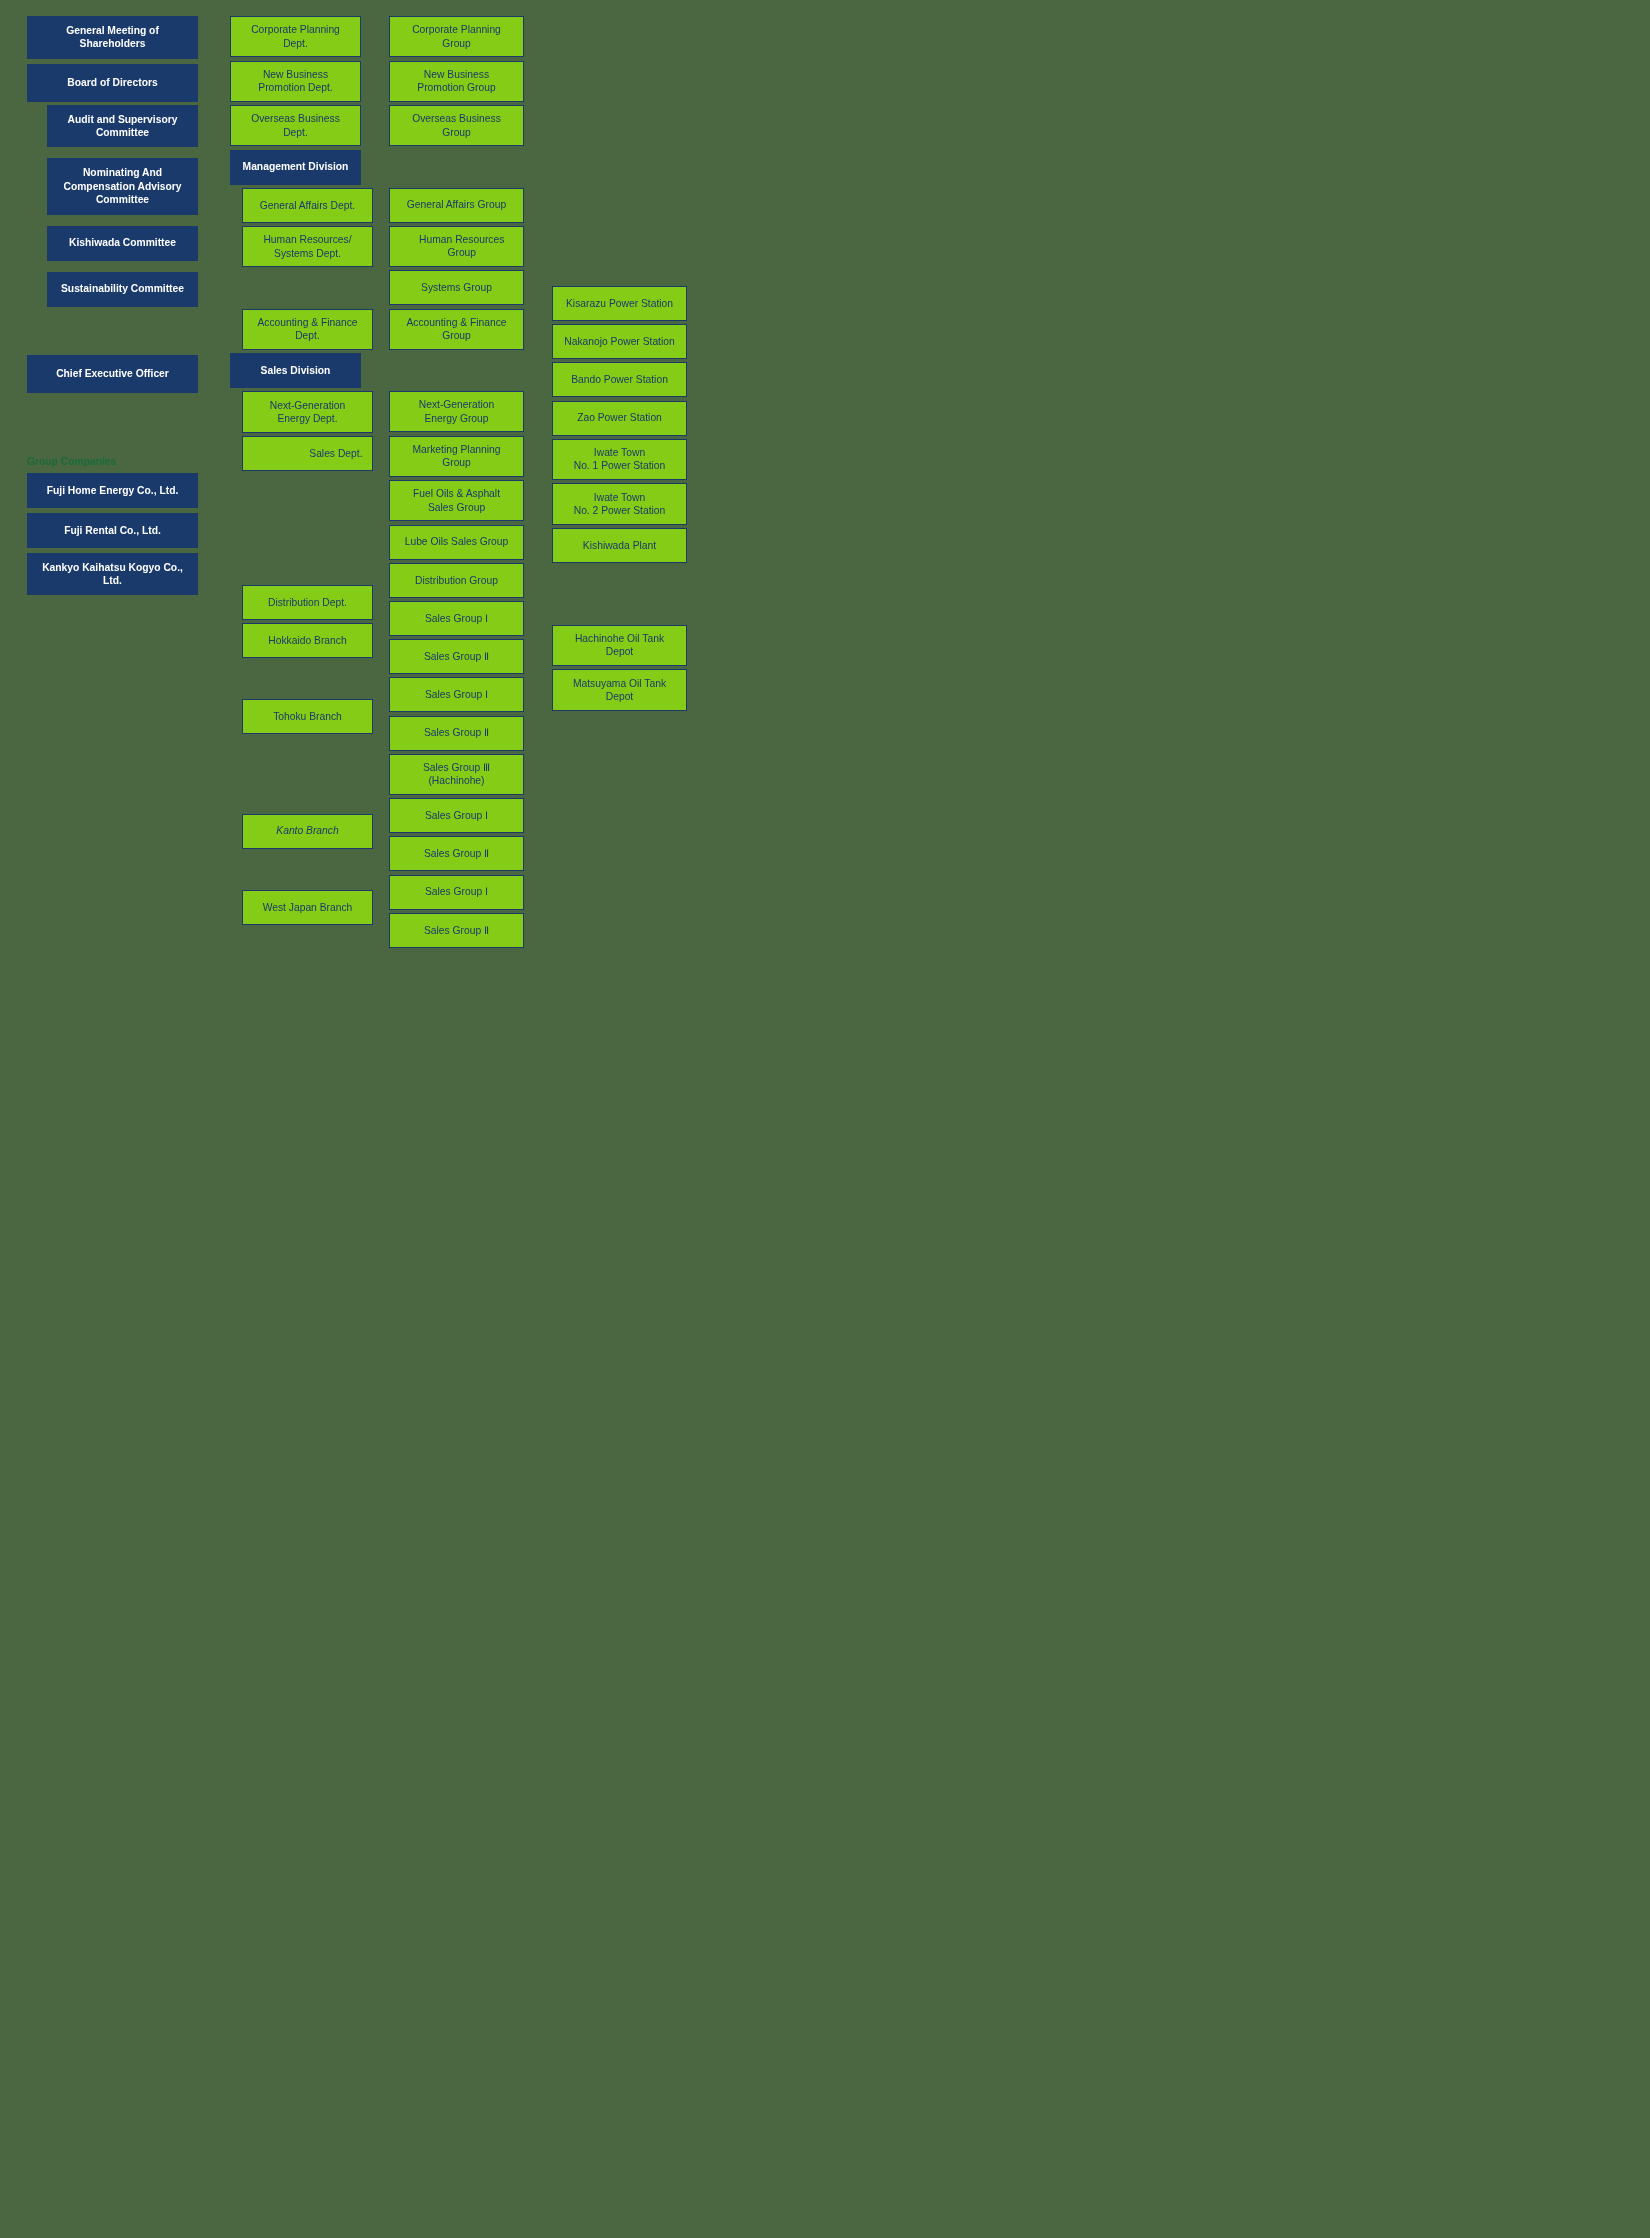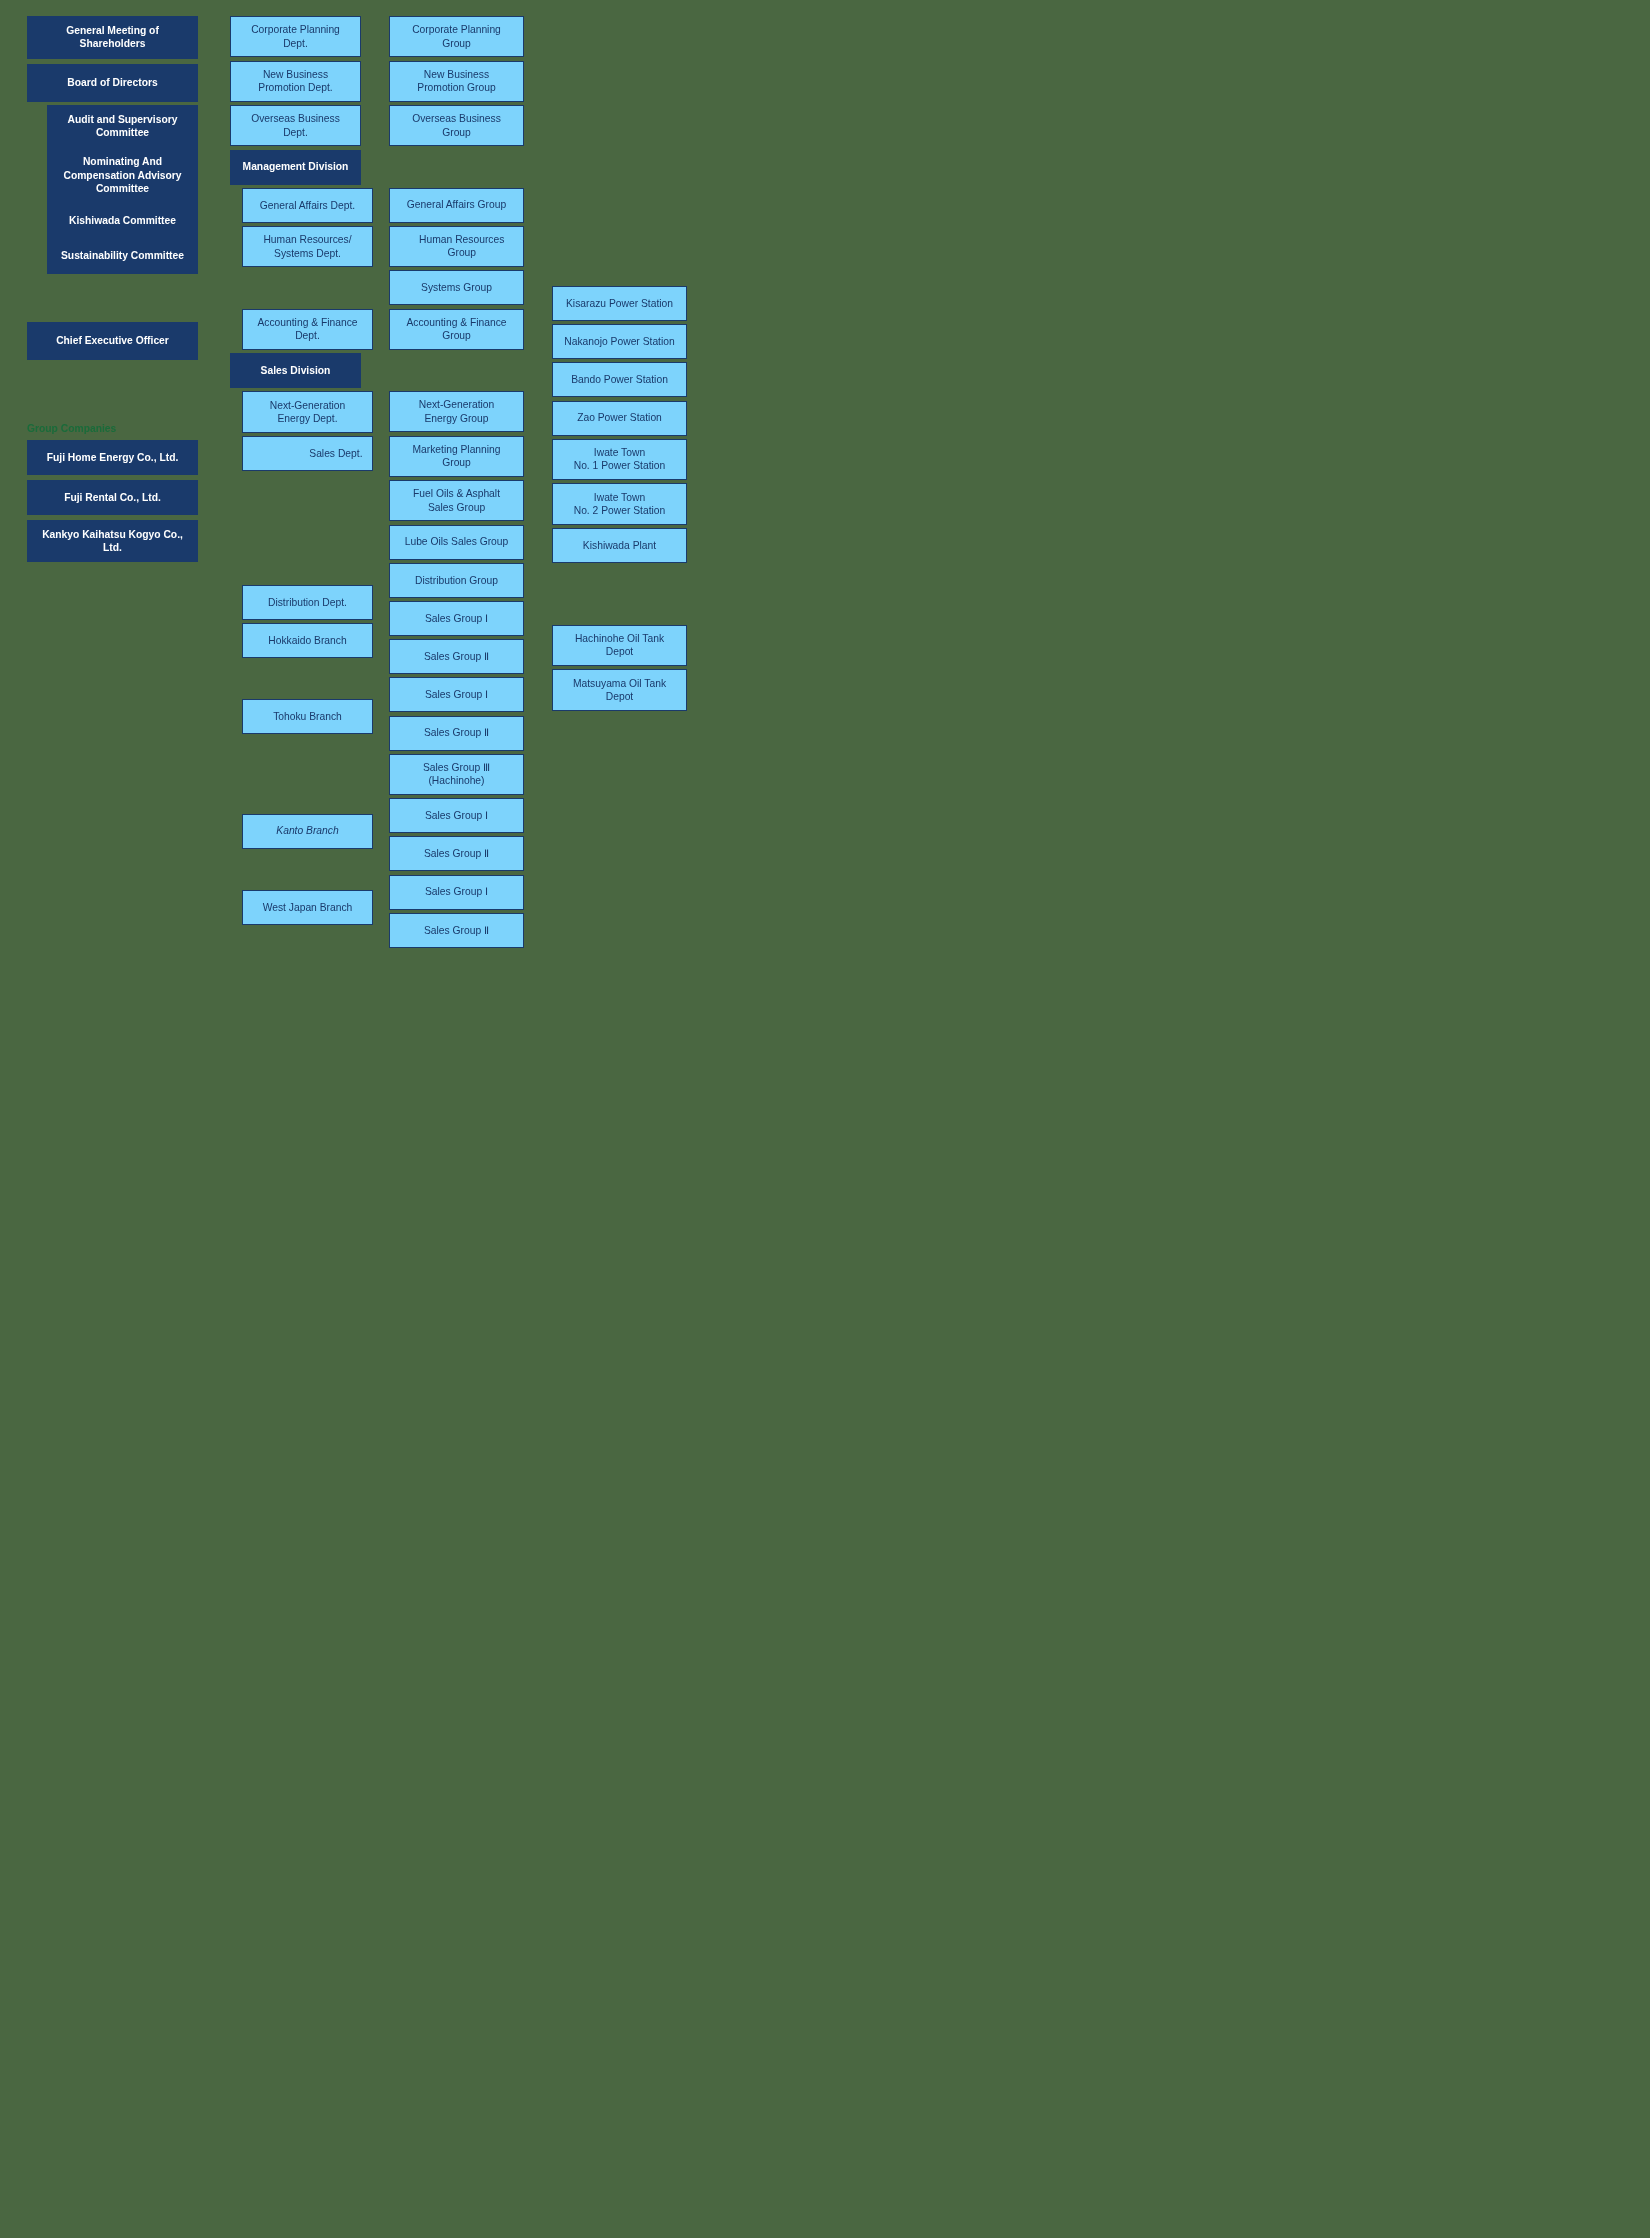--- a/index.html
+++ b/index.html
@@ -20,21 +20,21 @@
       text-align: center;
       font-weight: 600;
       font-size: 10.3px;
       line-height: 1.3;
       display: inline-flex;
       align-items: center;
       justify-content: center;
     }
 
     .box-light {
-      background: #7dd3fc;
+      background: #84cc16;
       color: #1a3a6b;
       border: 1.2px solid #1a3a6b;
       padding: 6.3px 9.5px;
       text-align: center;
       font-weight: 500;
       font-size: 10.3px;
       line-height: 1.3;
       display: inline-flex;
       align-items: center;
       justify-content: center;
@@ -69,21 +69,21 @@
   <div style="width:182px; flex-shrink:0; display:flex; flex-direction:column; align-items:flex-end;">
 
     <div class="box-dark w-200" style="width:171px; min-height:36px; margin-bottom:4.8px;">
       <span>General Meeting of Shareholders</span>
     </div>
 
     <div class="box-dark w-200" style="width:171px; min-height:38px; margin-left:0px; margin-bottom:3.2px;">
       <span>Board of Directors</span>
     </div>
 
-    <div style="margin-left:16px; display:flex; flex-direction:column; gap:0;">
+    <div style="margin-left:16px; display:flex; flex-direction:column; gap:11px;">
       <div class="box-dark" style="width:151px; min-height:35px;">
         <span>Audit and Supervisory Committee</span>
       </div>
       <div class="box-dark" style="width:151px; min-height:41px;">
         <span style="white-space:pre-line;">Nominating And Compensation Advisory Committee</span>
       </div>
       <div class="box-dark" style="width:151px; min-height:35px;">
         <span>Kishiwada Committee</span>
       </div>
       <div class="box-dark" style="width:151px; min-height:35px;">

